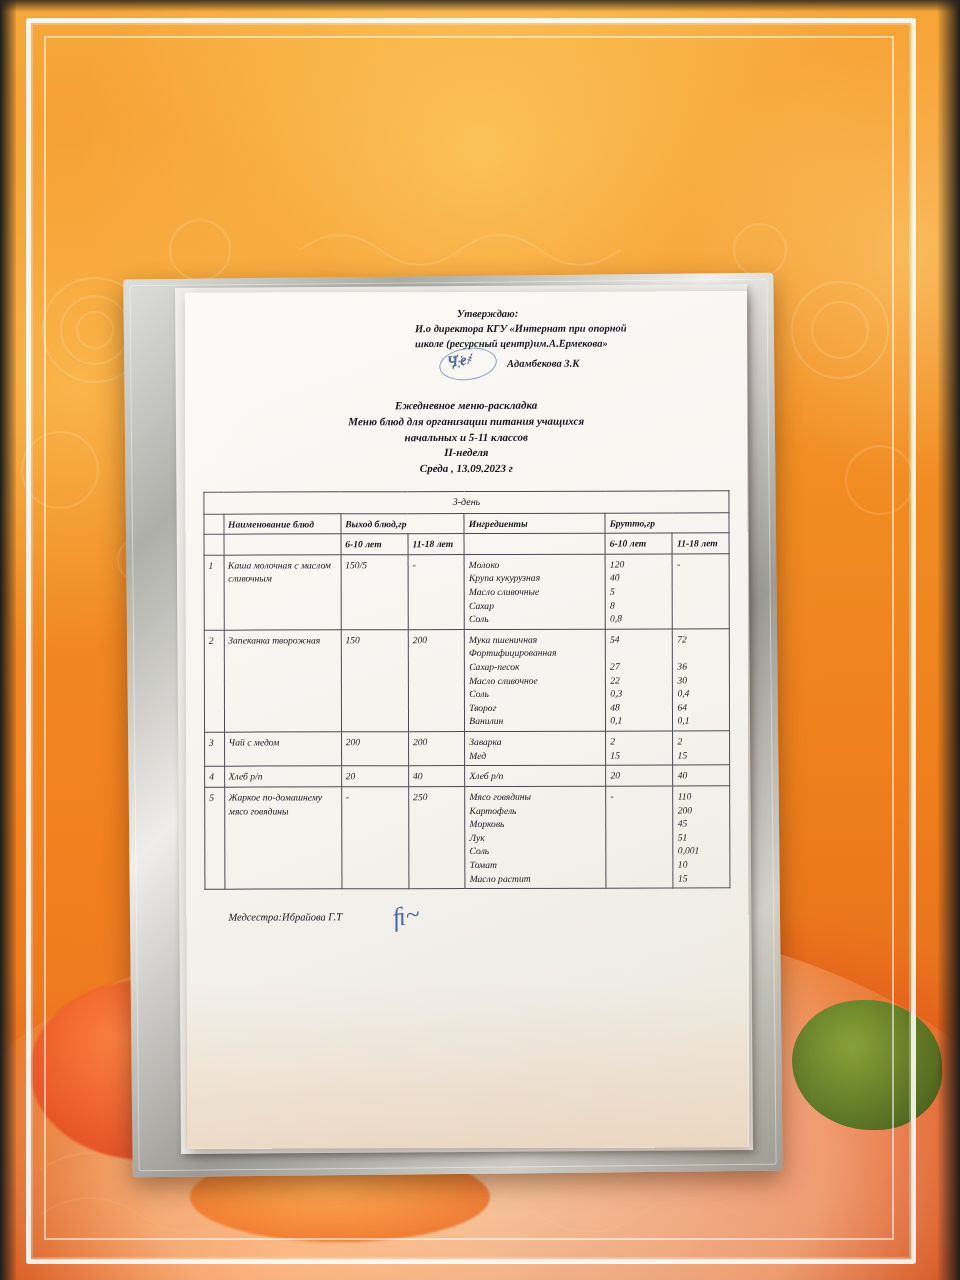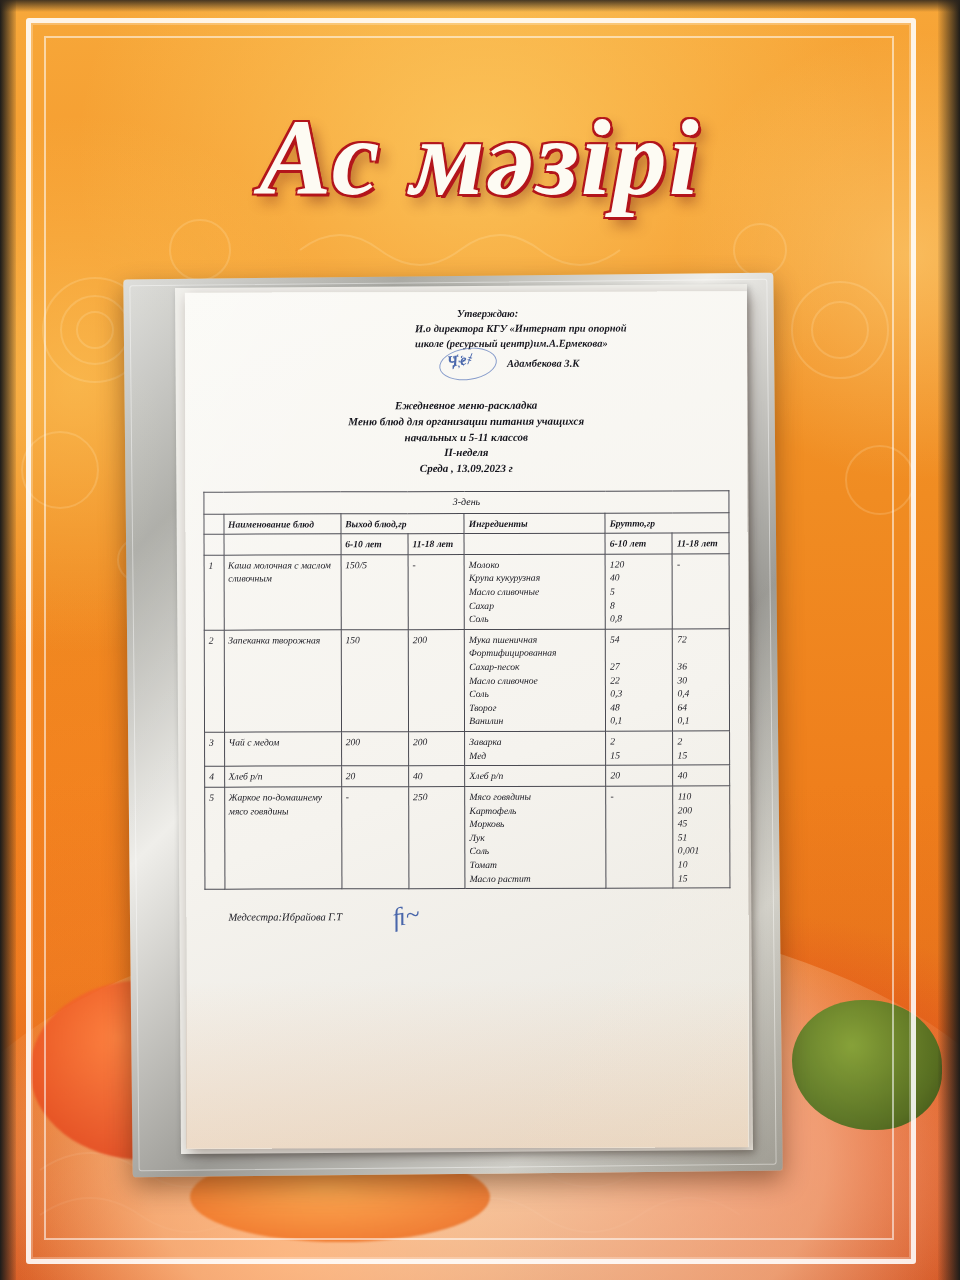--- a/index.html
+++ b/index.html
@@ -367,21 +367,20 @@
   <div class="food-zone">
     <div class="bowl-rim"></div>
     <div class="tomato"></div>
     <div class="carrot"></div>
     <div class="broccoli"></div>
   </div>
 
   <div class="poster-frame"></div>
   <div class="poster-frame-inner"></div>
 
-  <div class="poster-title">Ас мәзірі</div>
 
   <div class="metal-frame"></div>
   <div class="paper-stack"></div>
 
   <div class="paper">
 
     <div class="approve-block">
       <div class="approve-line1">Утверждаю:</div>
       <div>И.о директора КГУ «Интернат при опорной</div>
       <div>школе (ресурсный центр)им.А.Ермекова»</div>

